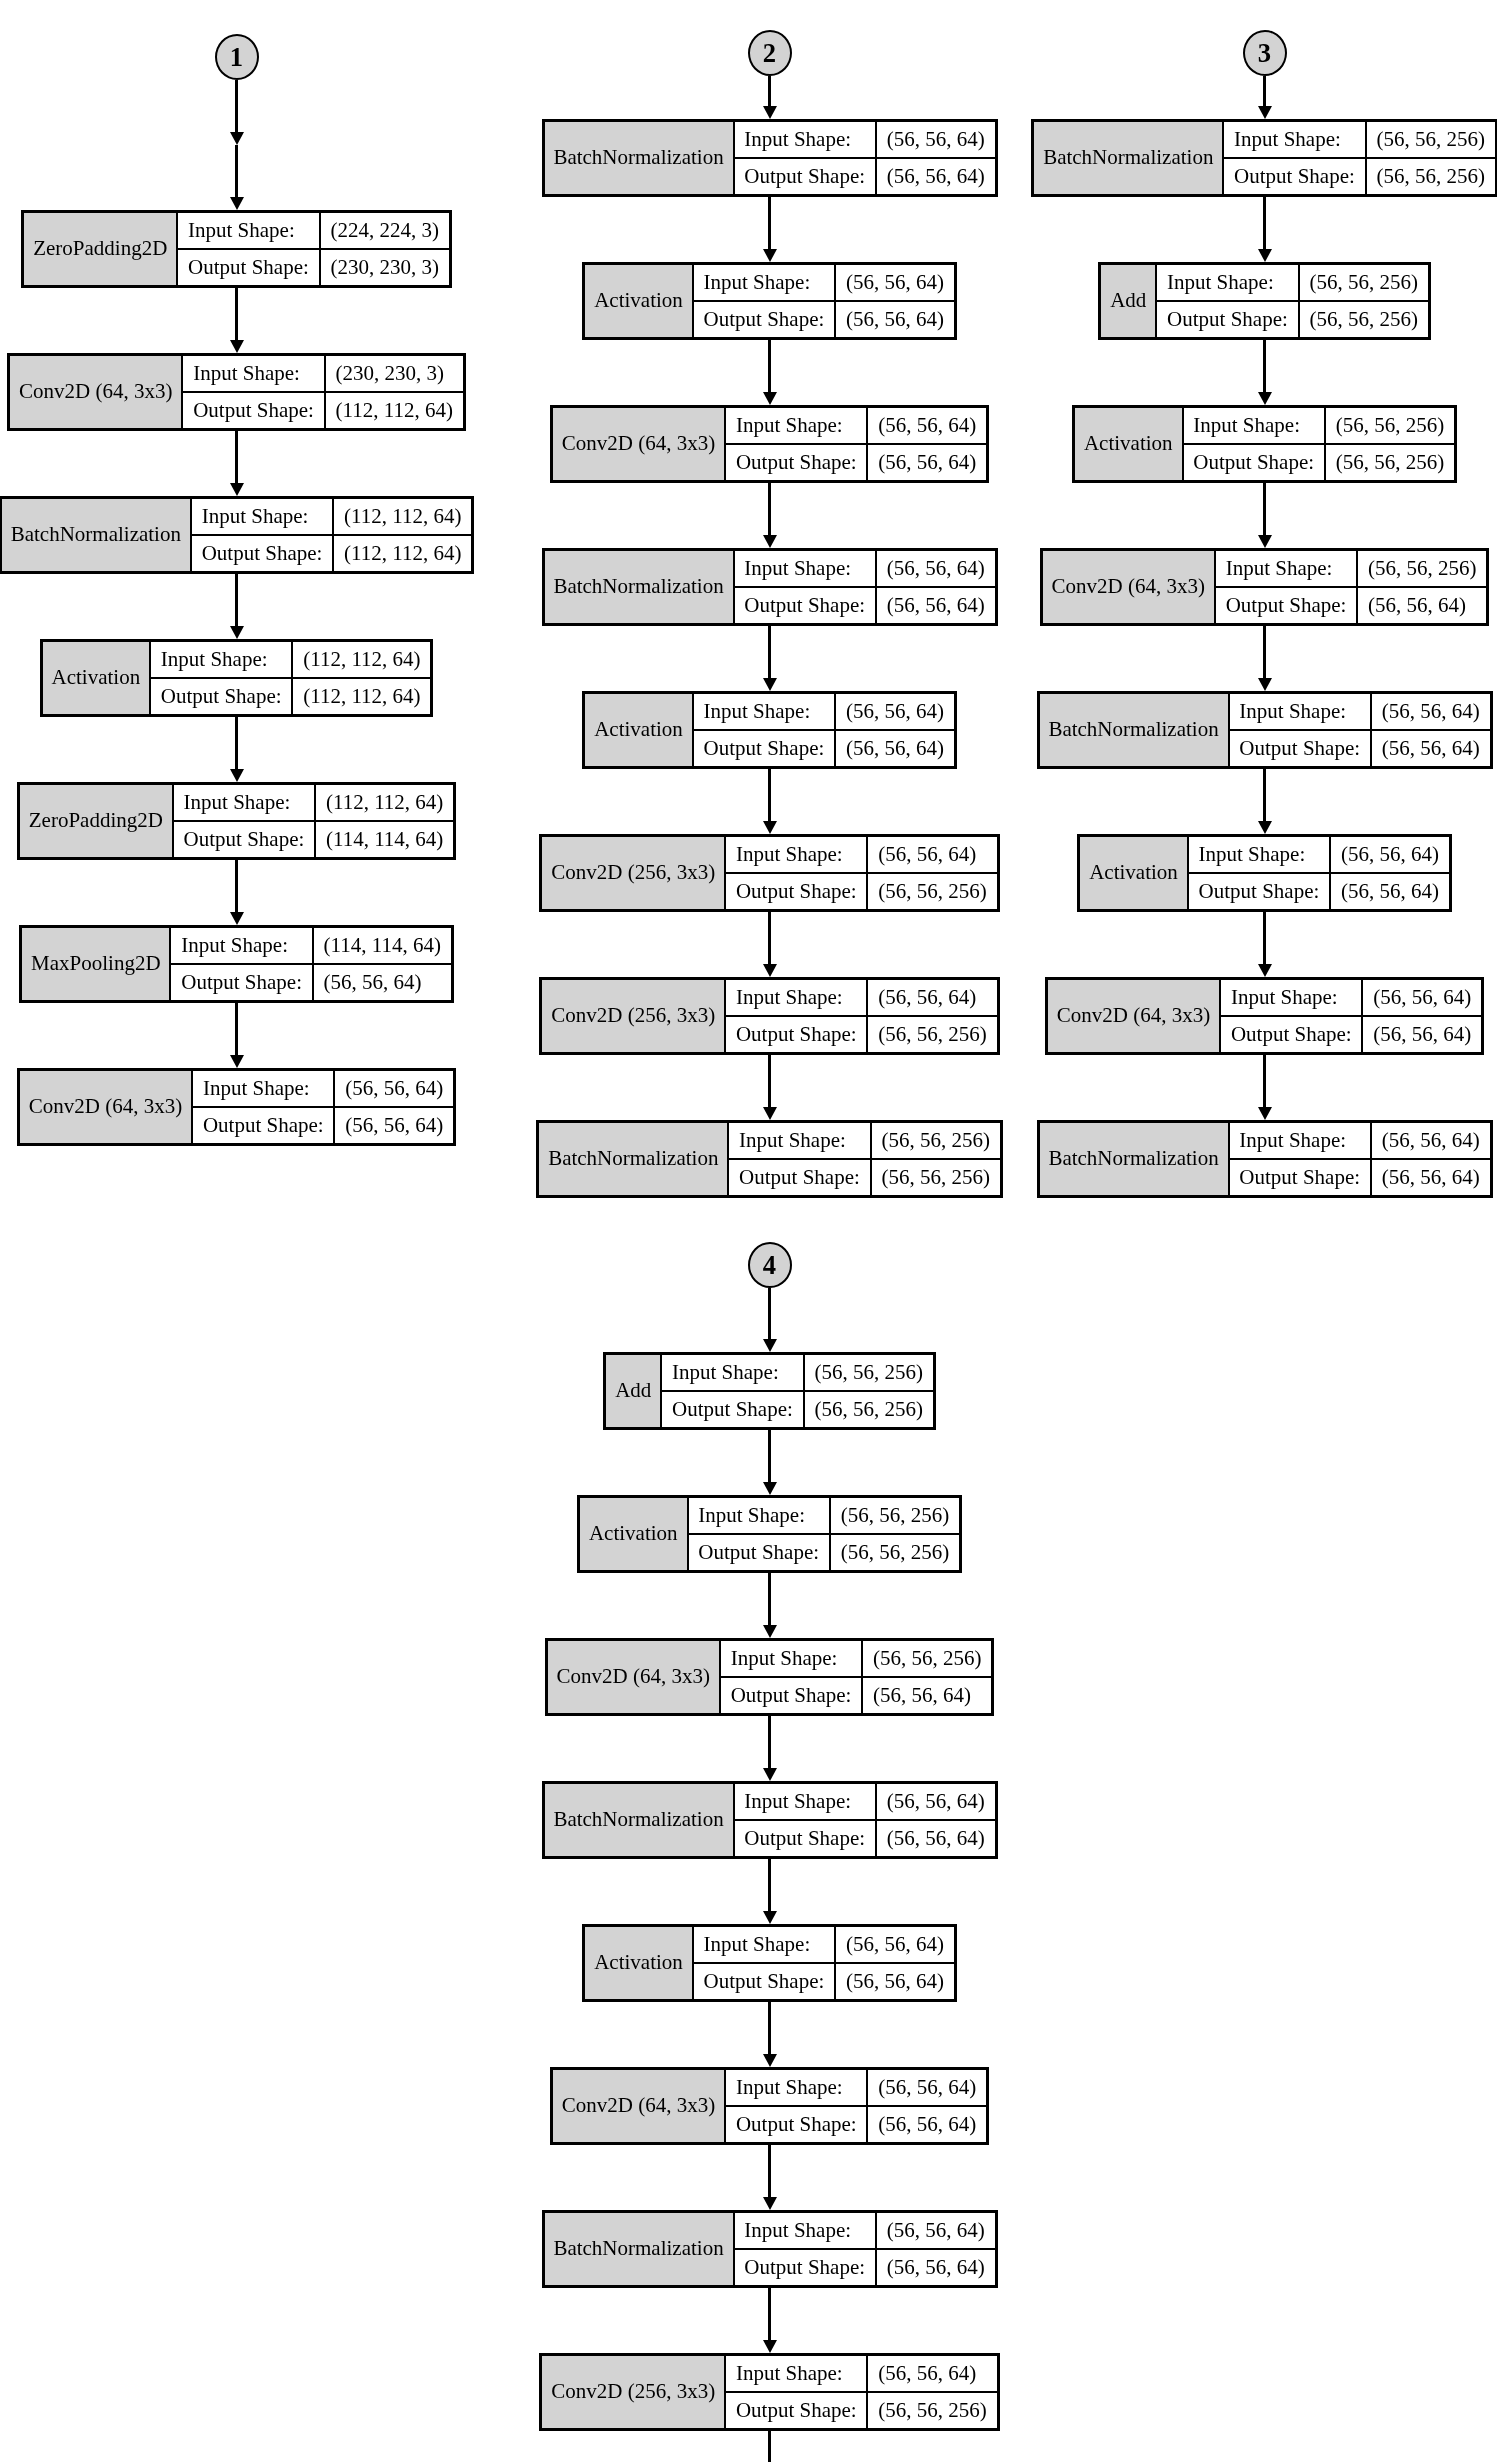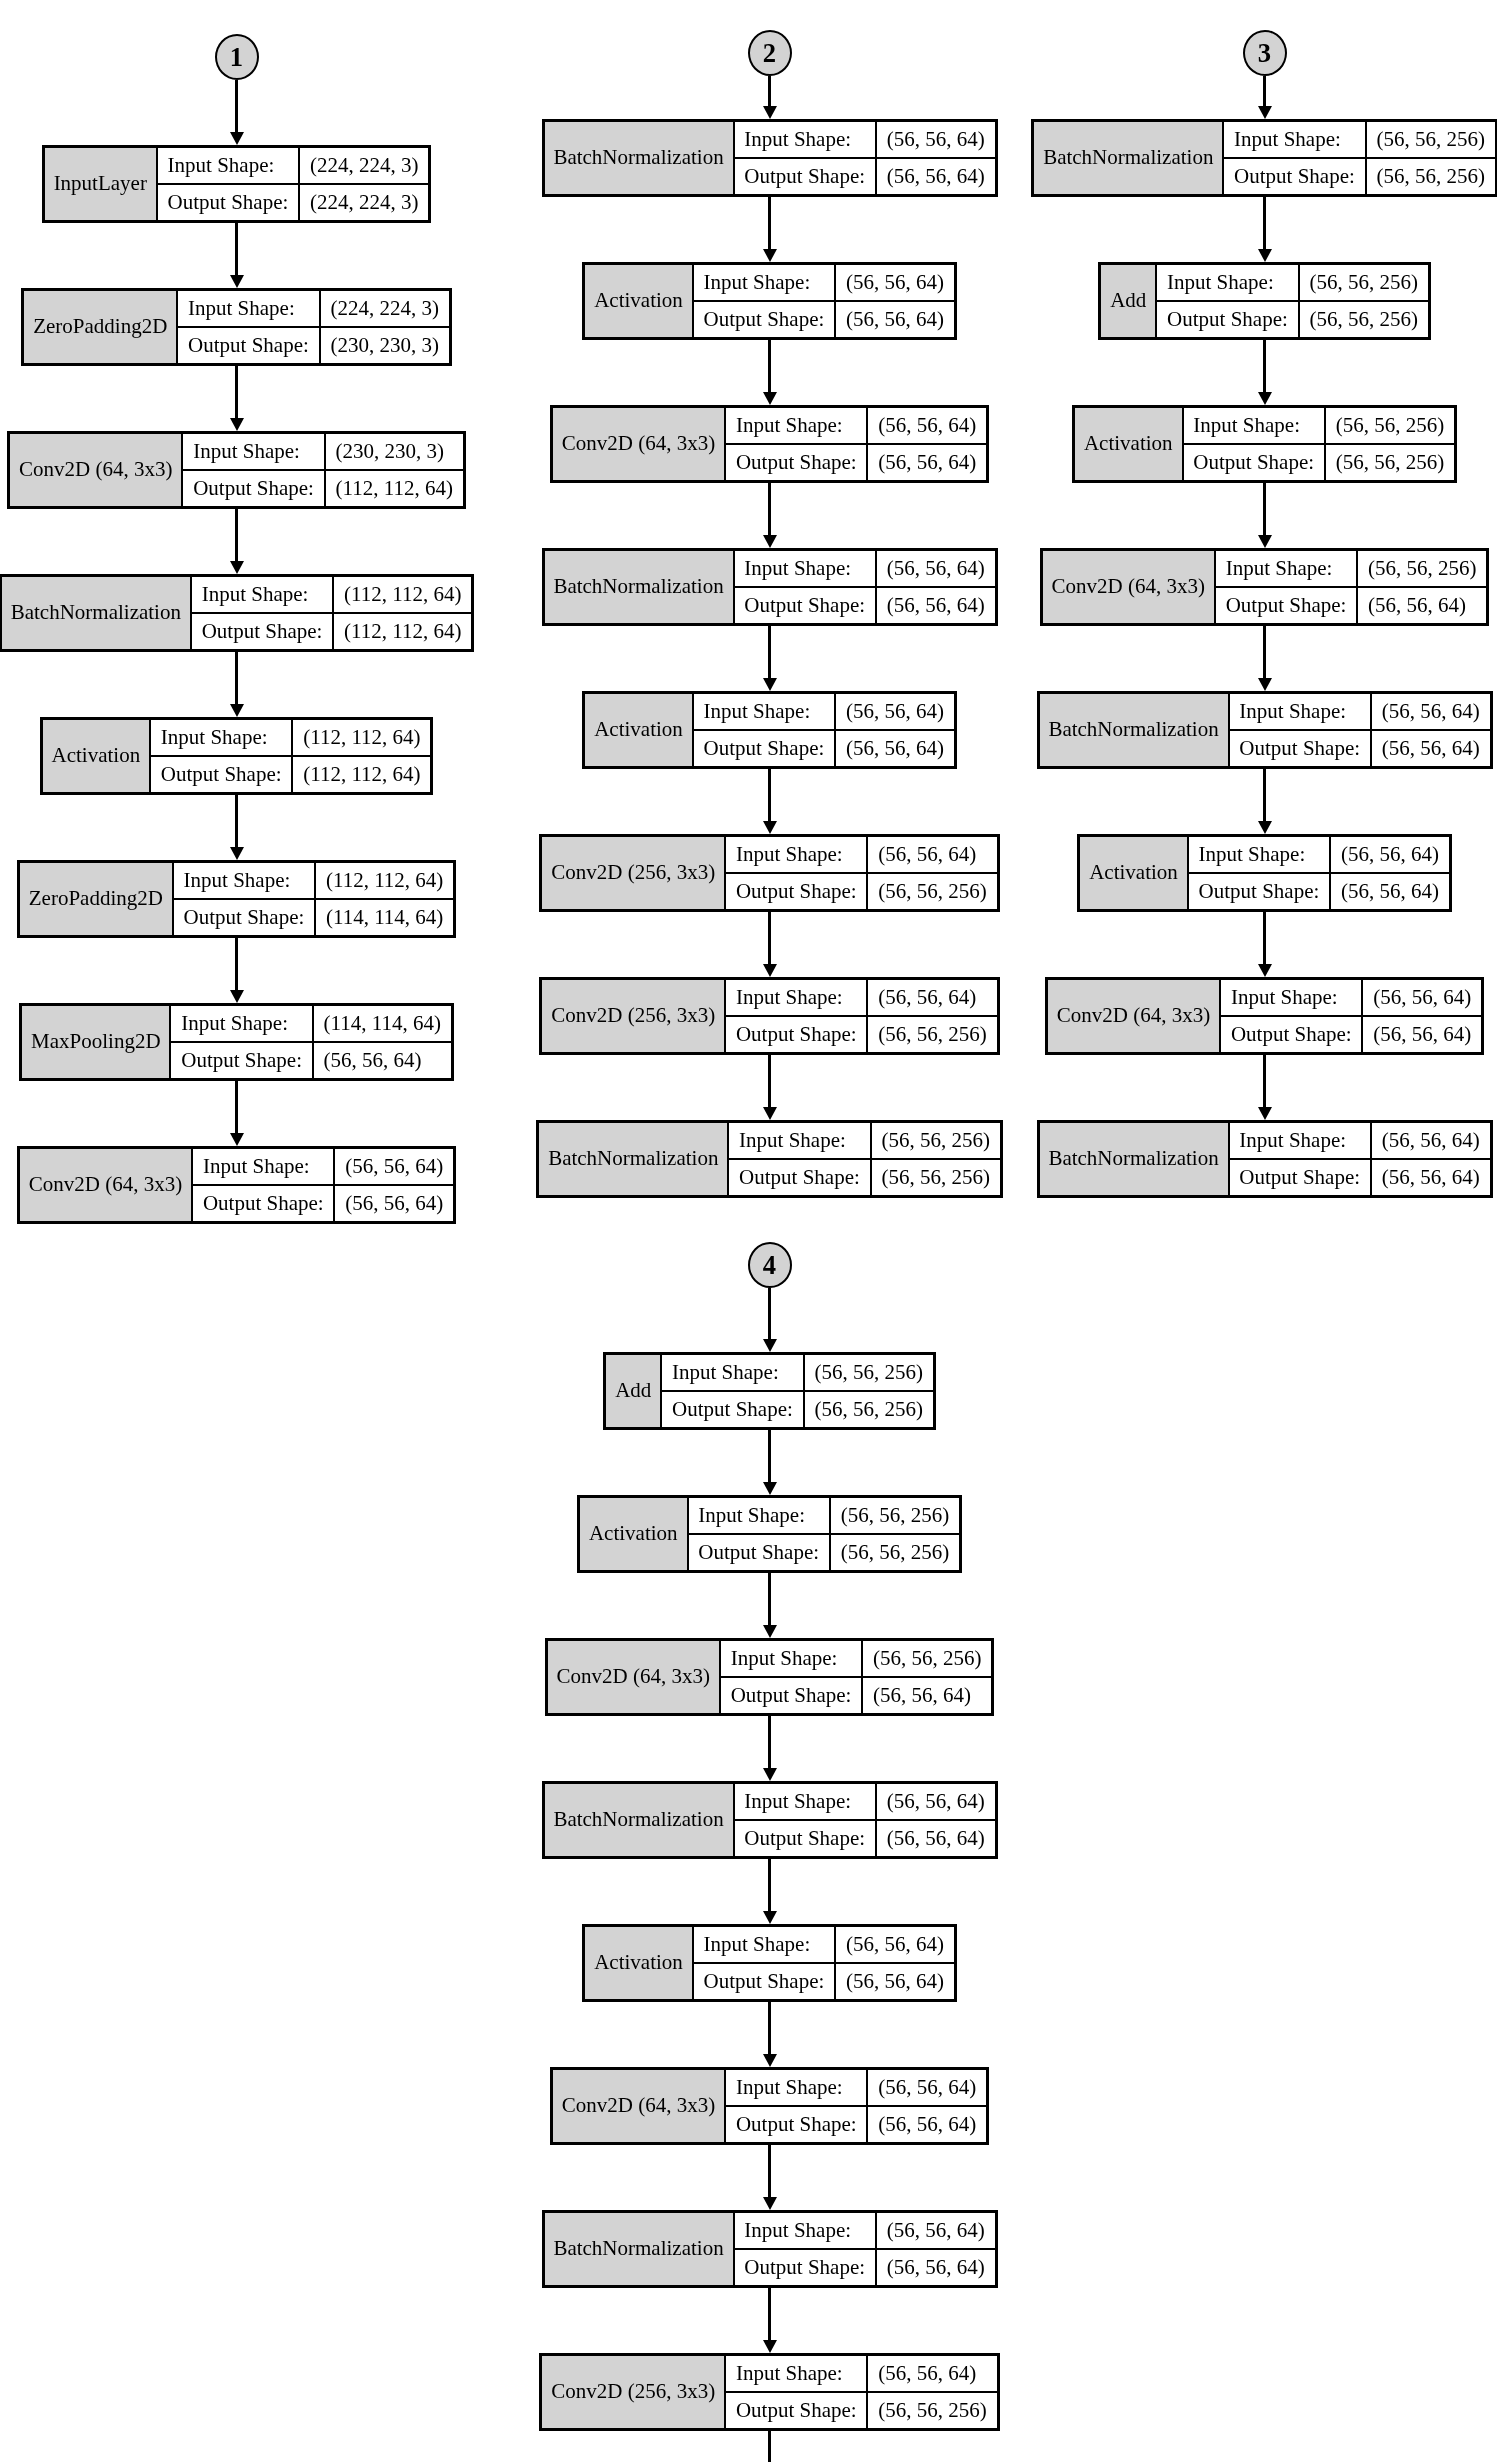--- a/index.html
+++ b/index.html
@@ -93,33 +93,20 @@
 
 <div class="canvas" style="--bg: #ffffff; --node-fill: #d3d3d3; --badge-fill: #d3d3d3; --border: #000000; --text: #000000;">
   <div class="column col-0">
   <div class="badge">1</div>
 
   <div class="arrow lead">
     <div class="shaft"></div>
     <div class="head"></div>
   </div>
 
-  <table class="node">
-    <tbody>
-      <tr>
-        <td class="label" rowspan="2">InputLayer</td>
-        <td class="key key-in">Input Shape:</td>
-        <td class="val val-in">(224, 224, 3)</td>
-      </tr>
-      <tr>
-        <td class="key key-out">Output Shape:</td>
-        <td class="val val-out">(224, 224, 3)</td>
-      </tr>
-    </tbody>
-  </table>
 
   <div class="arrow">
     <div class="shaft"></div>
     <div class="head"></div>
   </div>
 
   <table class="node">
     <tbody>
       <tr>
         <td class="label" rowspan="2">ZeroPadding2D</td>

